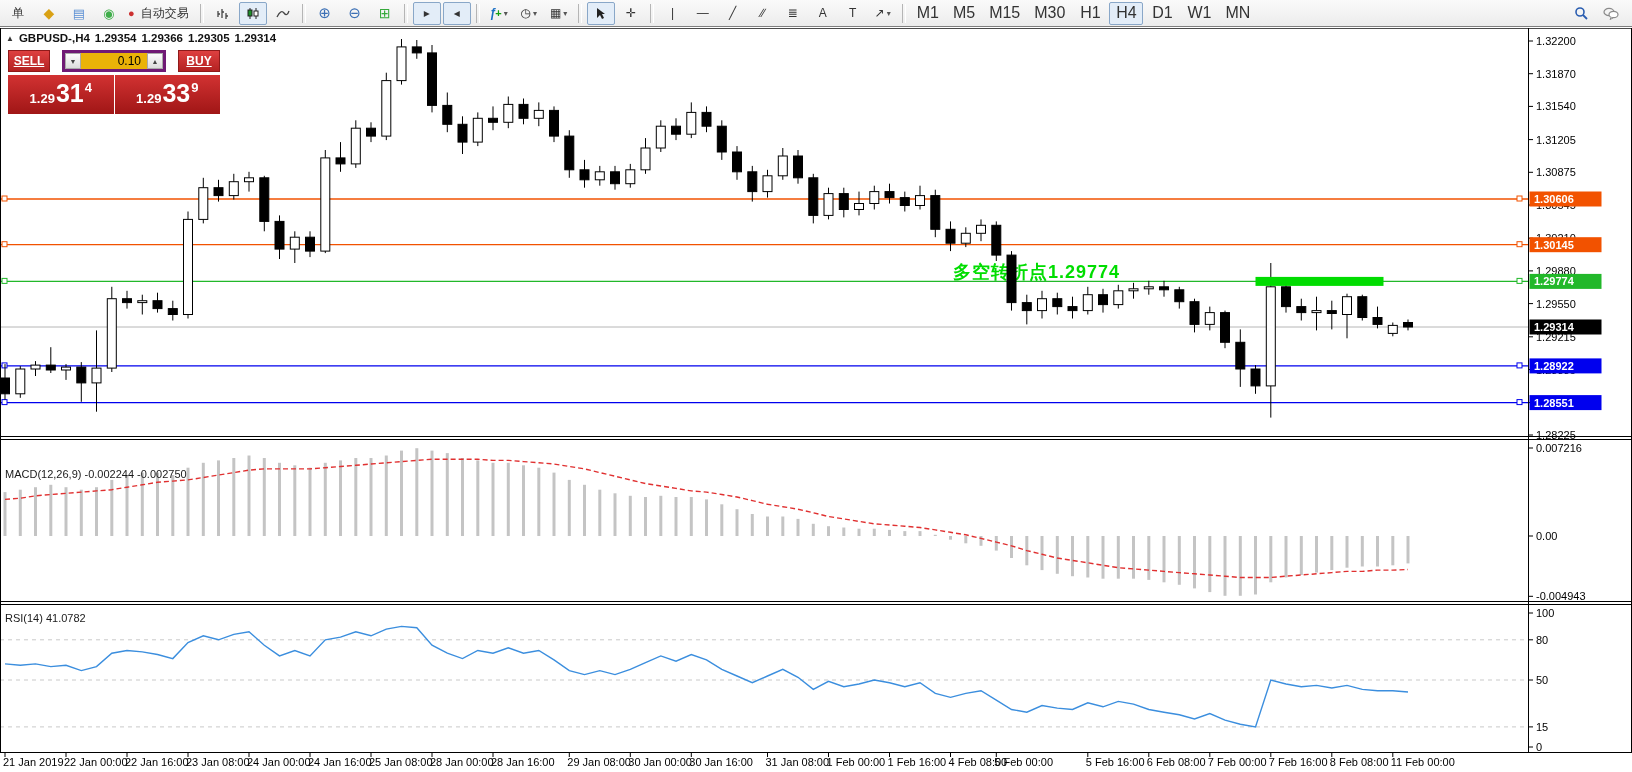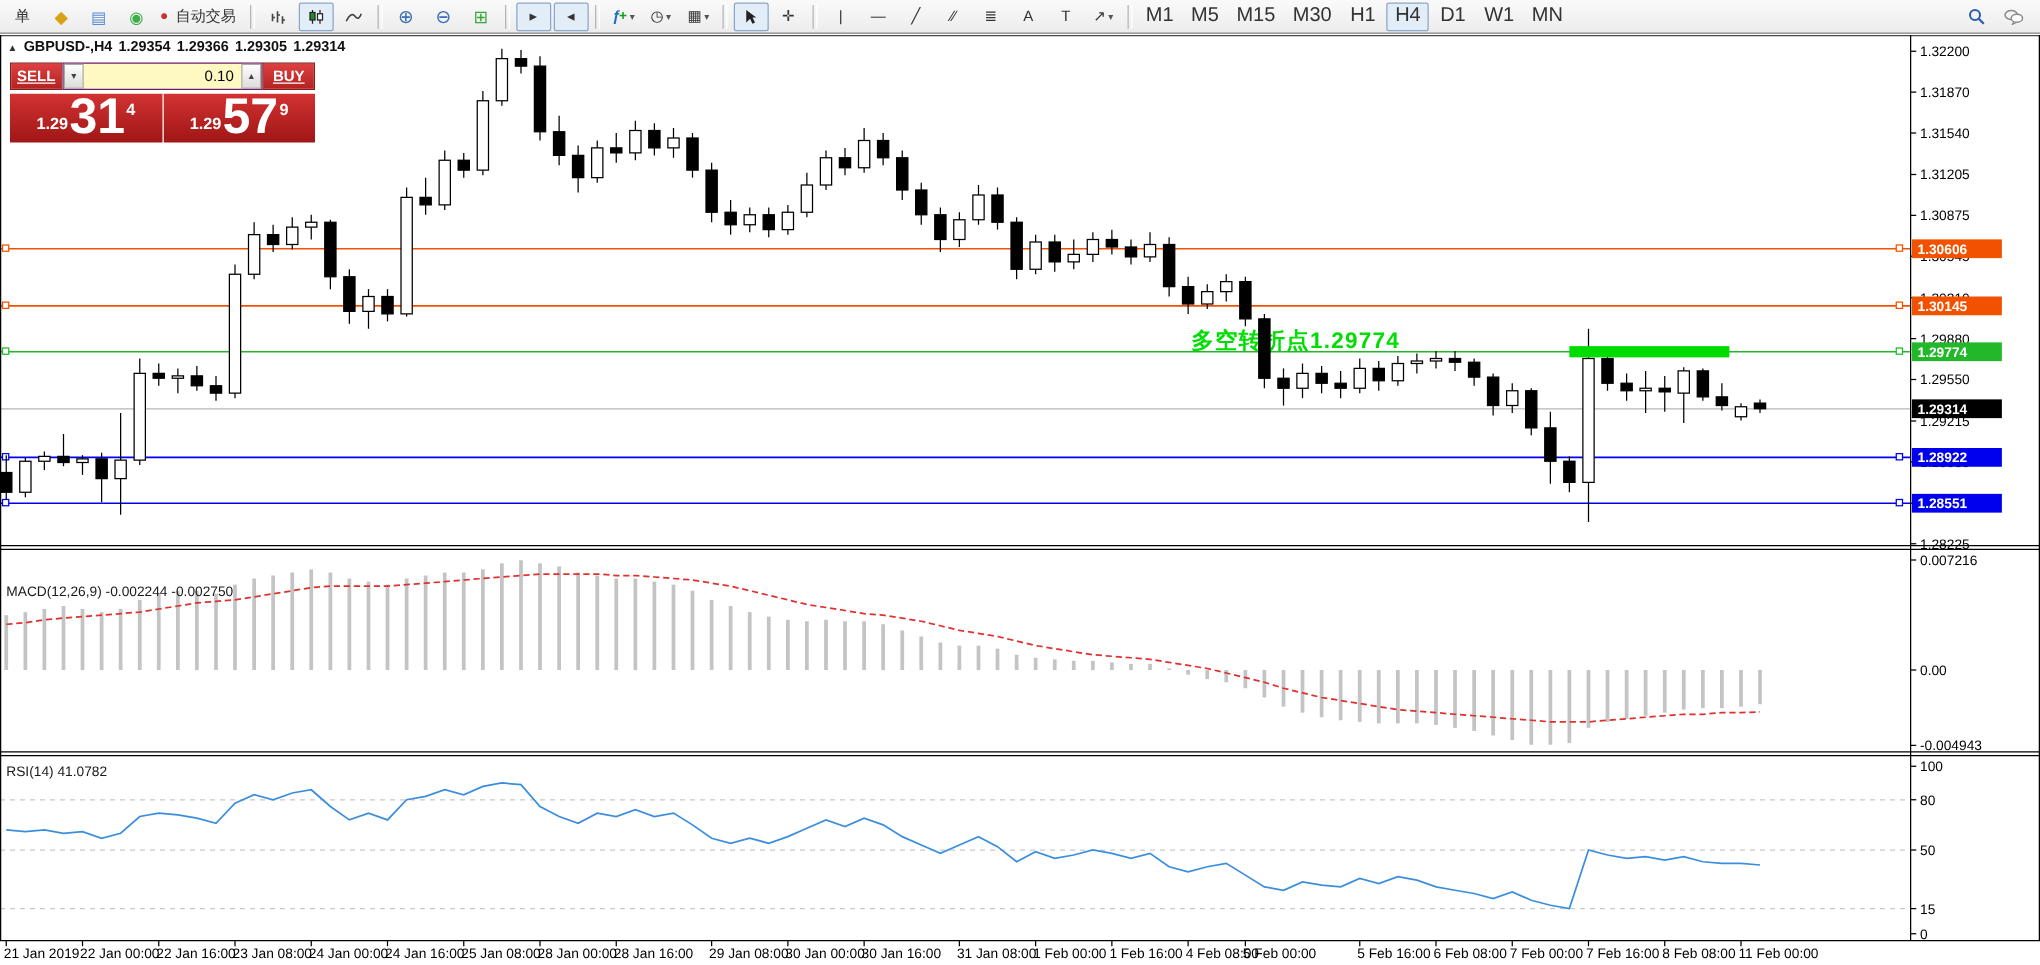--- a/index.html
+++ b/index.html
@@ -26,32 +26,32 @@
   .chart-root{position:absolute;left:0;top:28px;width:1632px;height:744px;background:#fff;}
   #chart-svg{position:absolute;left:0;top:0;z-index:2;}
   .symbol-bar{position:absolute;left:6px;top:4px;z-index:3;font-size:11.5px;font-weight:bold;color:#111;
     display:flex;gap:5px;align-items:center;}
   .collapse{font-size:8px;color:#333;}
   .annotation{position:absolute;left:953px;top:232px;z-index:1;font-size:18px;font-weight:bold;
     color:#00dd00;letter-spacing:1px;white-space:nowrap;}
   .ind-label{position:absolute;z-index:3;font-size:11px;color:#1a1a1a;}
   #macd-label{left:5px;top:440px;} #rsi-label{left:5px;top:584px;}
   
-  .trade-panel{position:absolute;left:8px;top:22px;width:244px;z-index:3;}
+  .trade-panel{position:absolute;left:8px;top:22px;width:212px;z-index:3;}
   .tp-row1{display:flex;height:22px;}
   .tp-btn{width:42px;background:linear-gradient(#de4040,#b32222);color:#fff;font-size:12px;font-weight:bold;
     display:flex;align-items:center;justify-content:center;text-decoration:underline;border:1px solid #8f1a1a;box-sizing:border-box;}
-  .tp-spin{flex:1;display:flex;border:1px solid #701a75;background:#fef9c3;box-sizing:border-box;margin:0 0px;}
+  .tp-spin{flex:1;display:flex;border:3px solid #701a75;background:#eab308;box-sizing:border-box;margin:0 12px;}
   .tp-arrow{width:16px;background:linear-gradient(#fdfdfd,#dcdcdc);border:1px solid #aaa;font-size:7px;color:#444;
     display:flex;align-items:center;justify-content:center;box-sizing:border-box;}
   .tp-vol{flex:1;font-size:12px;color:#000;display:flex;align-items:center;justify-content:flex-end;padding-right:6px;}
   .tp-row2{display:flex;gap:1px;margin-top:3px;height:39px;}
   .tp-price{flex:1;background:linear-gradient(#d23232,#a01616);color:#fff;display:flex;align-items:flex-start;justify-content:center;overflow:hidden;}
   .pr-small{font-size:13px;font-weight:bold;margin-top:16px;}
-  .pr-big{font-size:40px;font-weight:bold;line-height:37px;margin:0 1px;}
+  .pr-big{font-size:25px;font-weight:bold;line-height:37px;margin:0 1px;}
   .pr-sup{font-size:13px;font-weight:bold;margin-top:5px;}
   
   .hit{position:absolute;z-index:4;background:transparent;}
 </style>
 </head>
 <body>
 <div class="page">
 
 <div class="toolbar">
   <span class="tb-btn tb-text">单</span>
@@ -586,21 +586,21 @@
       <div class="tp-btn">BUY</div>
     </div>
     <div class="tp-row2">
       <div class="tp-price">
         <span class="pr-small">1.29</span>
         <span class="pr-big">31</span>
         <span class="pr-sup">4</span>
       </div>
       <div class="tp-price">
         <span class="pr-small">1.29</span>
-        <span class="pr-big">57</span>
+        <span class="pr-big">33</span>
         <span class="pr-sup">9</span>
       </div>
     </div>
   </div>
 
   <div class="ind-label" id="macd-label">MACD(12,26,9) -0.002244 -0.002750</div>
   <div class="ind-label" id="rsi-label">RSI(14) 41.0782</div>
 
   <div class="hit" style="left:1528px;top:0;width:104px;height:724px;"></div>
   <div class="hit" style="left:0;top:724px;width:1528px;height:20px;"></div>

